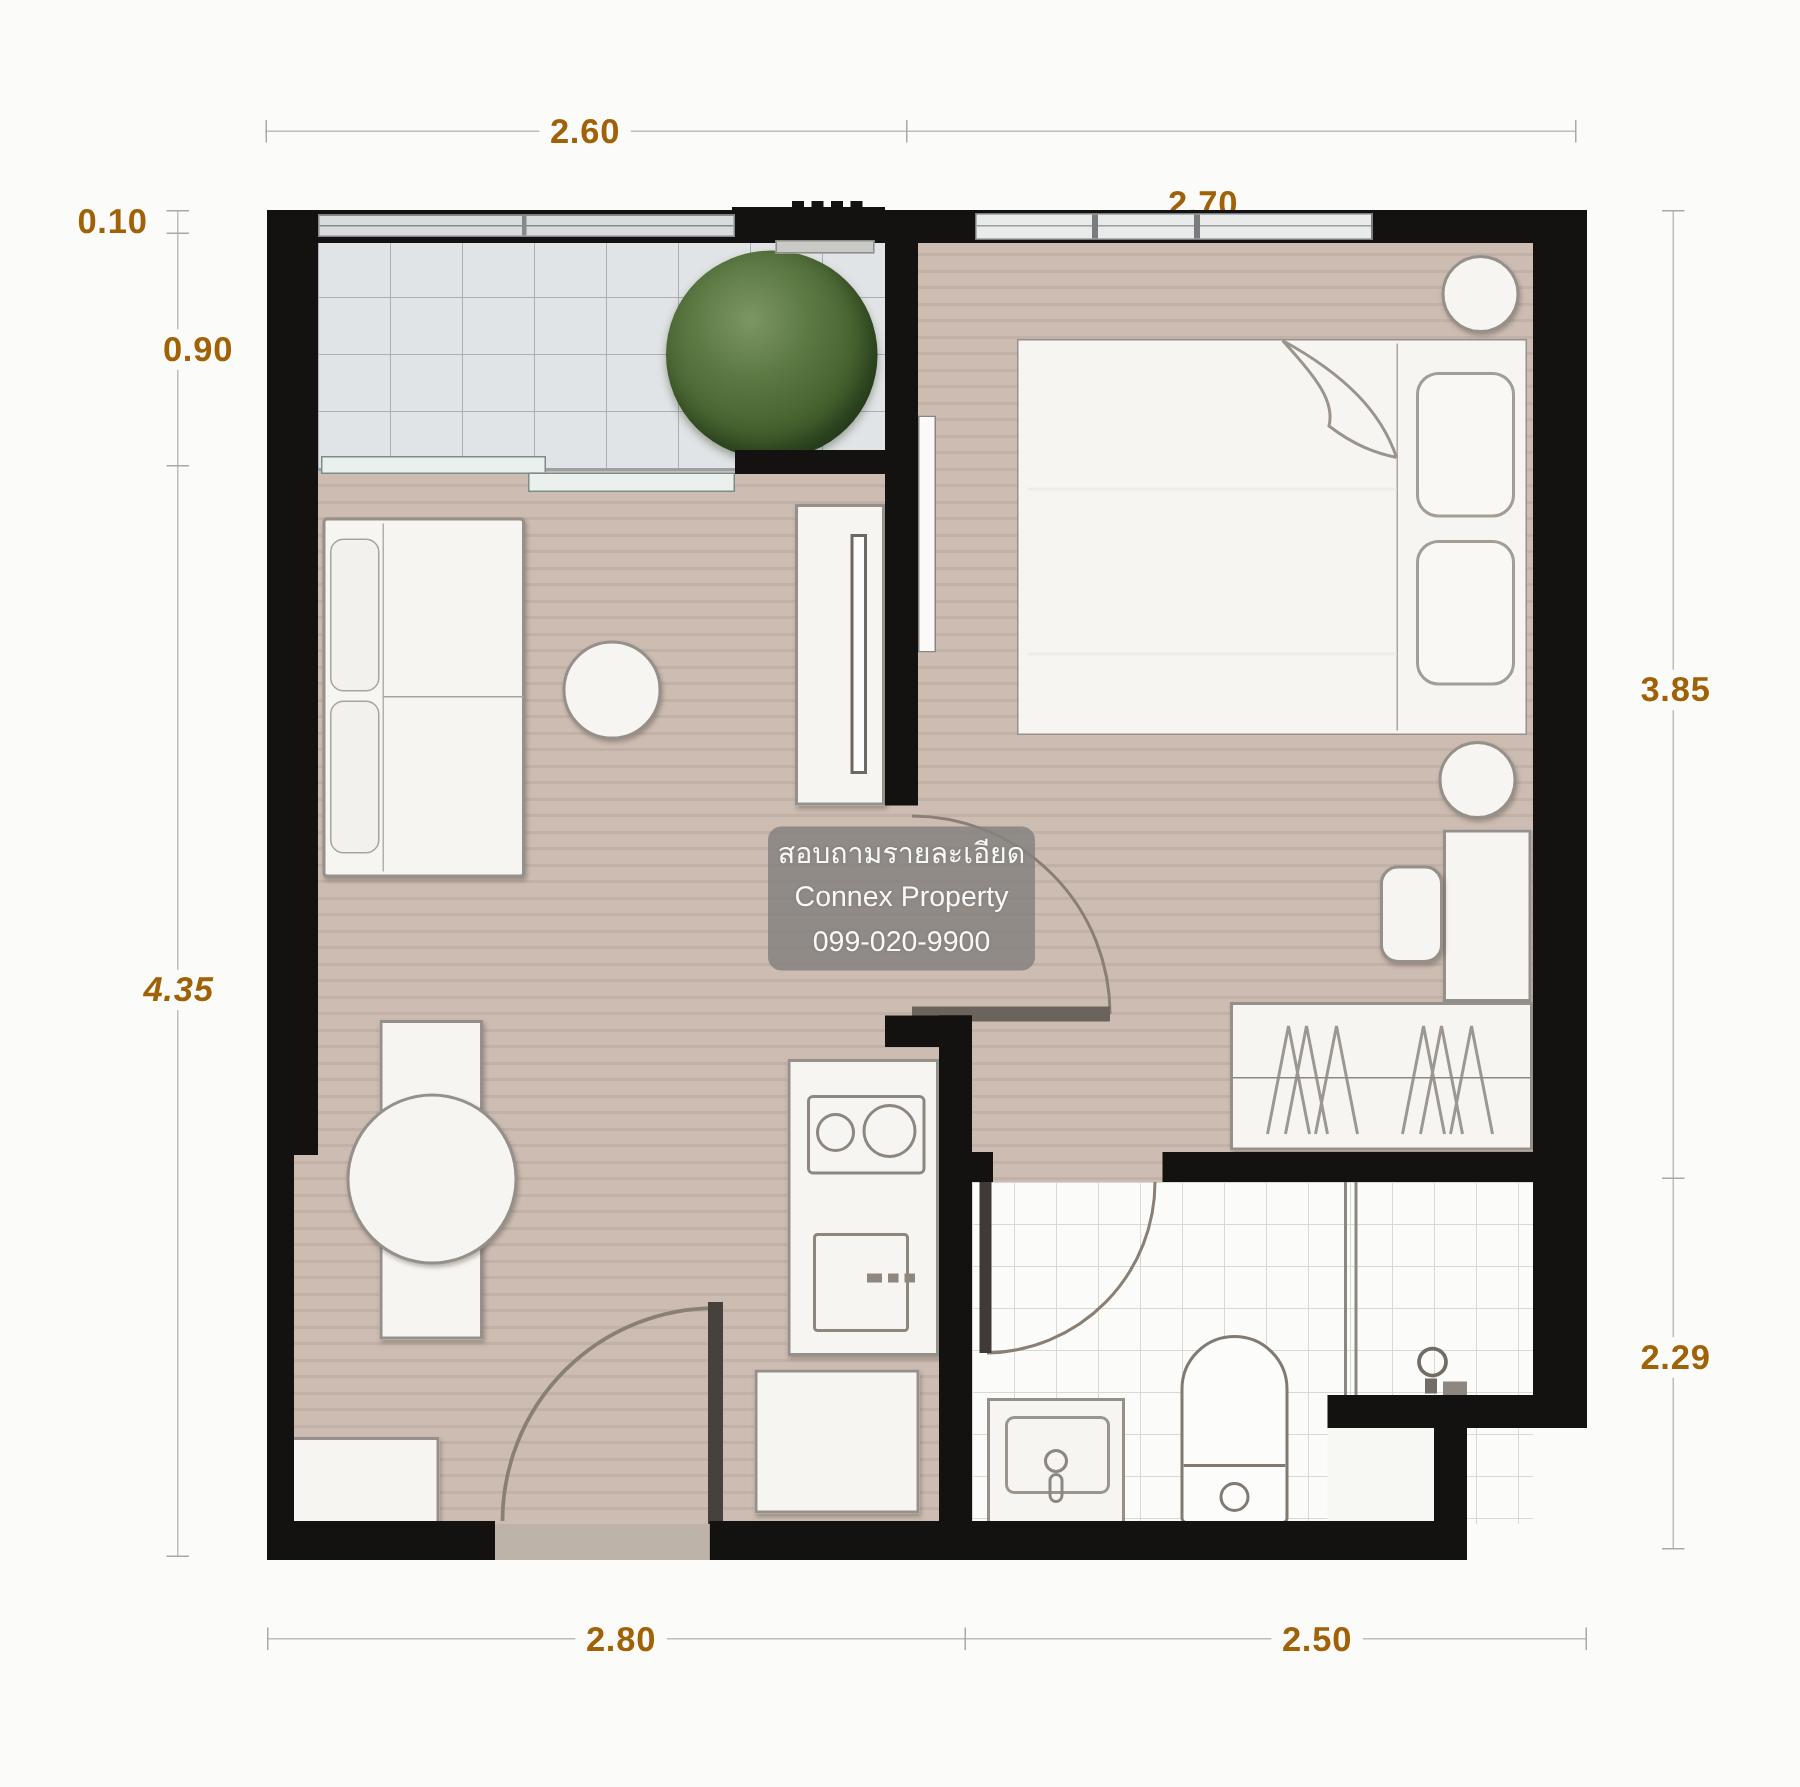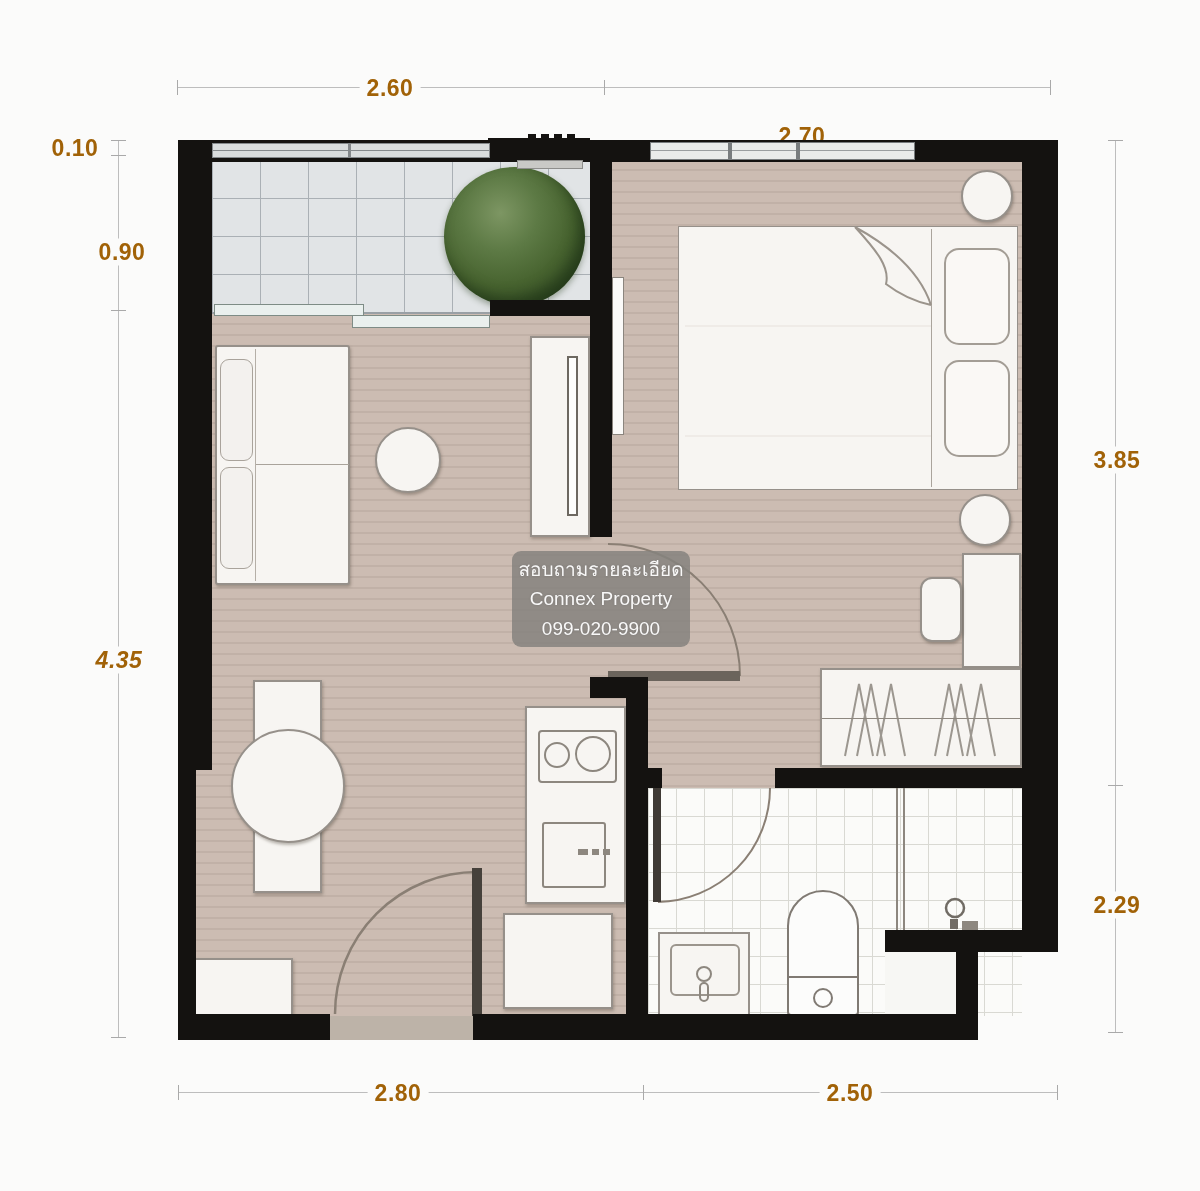--- a/index.html
+++ b/index.html
@@ -176,30 +176,30 @@
   <div class="tickv" style="left:177px;top:80px;"></div>
   <div class="tickv" style="left:604px;top:80px;"></div>
   <div class="tickv" style="left:1050px;top:80px;"></div>
   <div class="dim-label" style="left:390px;top:88px;">2.60</div>
   <div class="dim-label" style="left:802px;top:88px;margin-top:48px;">2.70</div>
 
   <div class="abs dimline" style="left:178px;top:1092px;width:880px;height:1px;"></div>
   <div class="tickv" style="left:178px;top:1085px;"></div>
   <div class="tickv" style="left:643px;top:1085px;"></div>
   <div class="tickv" style="left:1057px;top:1085px;"></div>
-  <div class="dim-label" style="left:398px;top:1093px;">2.80</div>
-  <div class="dim-label" style="left:850px;top:1093px;">2.50</div>
+  <div class="dim-label" style="left:414px;top:1093px;">2.80</div>
+  <div class="dim-label" style="left:878px;top:1093px;">2.50</div>
 
   <div class="abs dimline" style="left:118px;top:140px;width:1px;height:898px;"></div>
   <div class="tickh" style="left:111px;top:140px;"></div>
   <div class="tickh" style="left:111px;top:155px;"></div>
   <div class="tickh" style="left:111px;top:310px;"></div>
   <div class="tickh" style="left:111px;top:1037px;"></div>
   <div class="dim-label" style="left:75px;top:148px;">0.10</div>
-  <div class="dim-label" style="left:122px;top:233px;margin-top:19px;">0.90</div>
+  <div class="dim-label" style="left:132px;top:233px;">0.90</div>
   <div class="dim-label" style="left:119px;top:660px;font-style:italic;">4.35</div>
 
   <div class="abs dimline" style="left:1115px;top:140px;width:1px;height:892px;"></div>
   <div class="tickh" style="left:1108px;top:140px;"></div>
   <div class="tickh" style="left:1108px;top:785px;"></div>
   <div class="tickh" style="left:1108px;top:1032px;"></div>
   <div class="dim-label" style="left:1117px;top:460px;">3.85</div>
   <div class="dim-label" style="left:1117px;top:905px;">2.29</div>
 
 </div>

